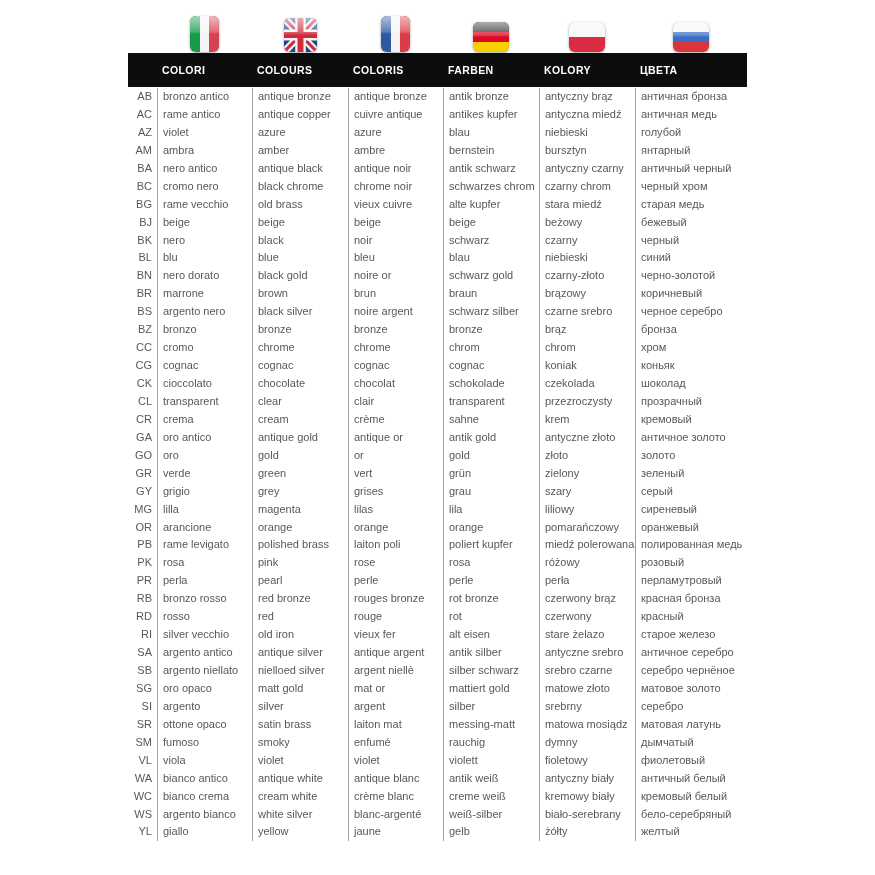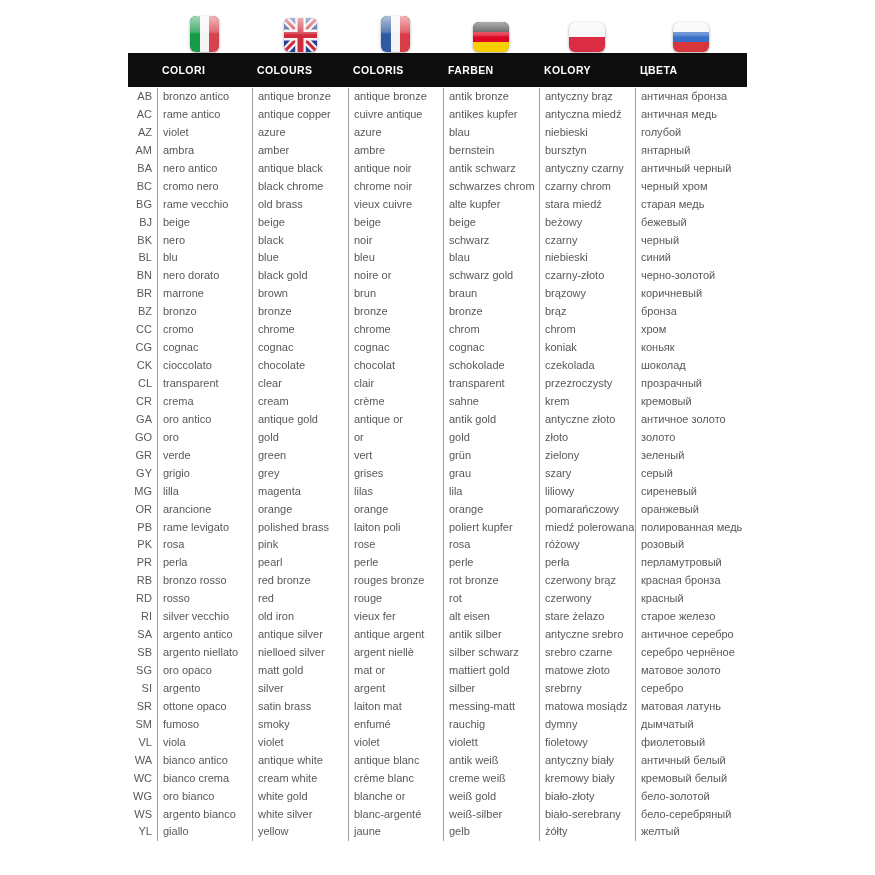--- a/index.html
+++ b/index.html
@@ -206,20 +206,29 @@
   <div class="trow">
     <div class="cell code">BR</div>
     <div class="cell lang">marrone</div>
     <div class="cell lang">brown</div>
     <div class="cell lang">brun</div>
     <div class="cell lang">braun</div>
     <div class="cell lang">brązowy</div>
     <div class="cell lang">коричневый</div>
   </div>
 
+  <div class="trow">
+    <div class="cell code">BS</div>
+    <div class="cell lang">argento nero</div>
+    <div class="cell lang">black silver</div>
+    <div class="cell lang">noire argent</div>
+    <div class="cell lang">schwarz silber</div>
+    <div class="cell lang">czarne srebro</div>
+    <div class="cell lang">черное серебро</div>
+  </div>
 
   <div class="trow">
     <div class="cell code">BZ</div>
     <div class="cell lang">bronzo</div>
     <div class="cell lang">bronze</div>
     <div class="cell lang">bronze</div>
     <div class="cell lang">bronze</div>
     <div class="cell lang">brąz</div>
     <div class="cell lang">бронза</div>
   </div>
@@ -478,29 +487,20 @@
   <div class="trow">
     <div class="cell code">WC</div>
     <div class="cell lang">bianco crema</div>
     <div class="cell lang">cream white</div>
     <div class="cell lang">crème blanc</div>
     <div class="cell lang">creme weiß</div>
     <div class="cell lang">kremowy biały</div>
     <div class="cell lang">кремовый белый</div>
   </div>
 
-  <div class="trow">
-    <div class="cell code">WG</div>
-    <div class="cell lang">oro bianco</div>
-    <div class="cell lang">white gold</div>
-    <div class="cell lang">blanche or</div>
-    <div class="cell lang">weiß gold</div>
-    <div class="cell lang">biało-złoty</div>
-    <div class="cell lang">бело-золотой</div>
-  </div>
 
 
   <div class="trow">
     <div class="cell code">WS</div>
     <div class="cell lang">argento bianco</div>
     <div class="cell lang">white silver</div>
     <div class="cell lang">blanc-argenté</div>
     <div class="cell lang">weiß-silber</div>
     <div class="cell lang">biało-serebrany</div>
     <div class="cell lang">бело-серебряный</div>

